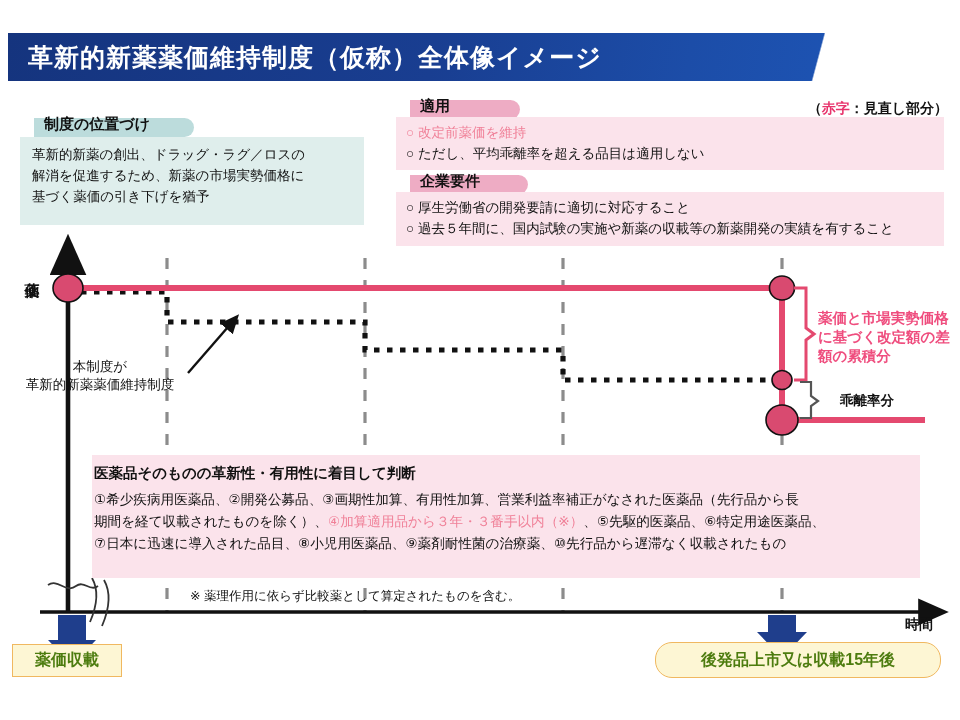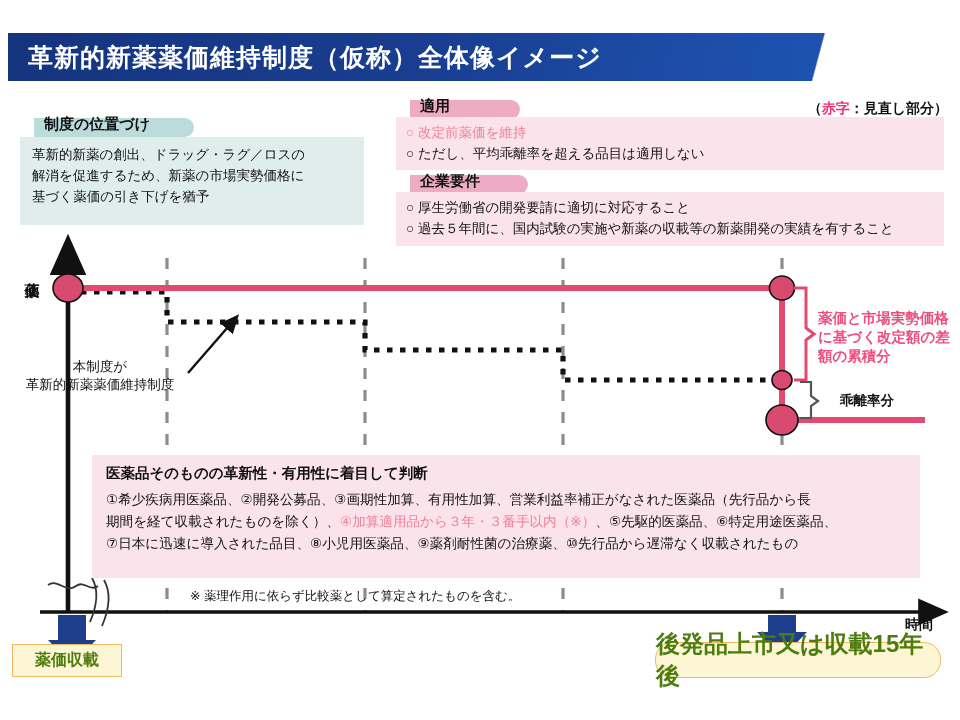--- a/index.html
+++ b/index.html
@@ -90,38 +90,38 @@
     width: 132px;
   }
   .ann-right-black {
     position: absolute; left: 840px; top: 392px;
     font-size: 13.5px; font-weight: bold; color: #111;
   }
 
   
   .items-box {
     position: absolute; left: 92px; top: 455px; width: 828px; height: 123px;
-    background: #fbe3eb; padding: 9px 14px 0 14px;
+    background: #fbe3eb; padding: 9px 14px 0 2px;
   }
   .items-title { font-size: 14.5px; font-weight: bold; margin-bottom: 6px; }
   .items-body { font-size: 13.6px; line-height: 1.62; }
   .footnote {
     position: absolute; left: 190px; top: 588px;
     font-size: 12.5px; color: #111; white-space: nowrap;
   }
 
   
   .callout {
     position: absolute;
     background: #fdf6d4; border: 1.6px solid #f0b860;
     display: flex; align-items: center; justify-content: center;
     font-weight: bold; color: #4d7c0f;
   }
   #callout-left  { left: 12px;  top: 644px; width: 110px; height: 33px; font-size: 16px; }
-  #callout-right { left: 655px; top: 642px; width: 286px; height: 36px; font-size: 24px; border-radius: 17px; }
+  #callout-right { left: 655px; top: 642px; width: 286px; height: 36px; font-size: 16px; border-radius: 17px; }
 
   .bullet-row { white-space: nowrap; }
 </style>
 </head>
 <body>
 
 <div id="root">
 
   <div class="titlebar">
     <div class="bg"></div>

